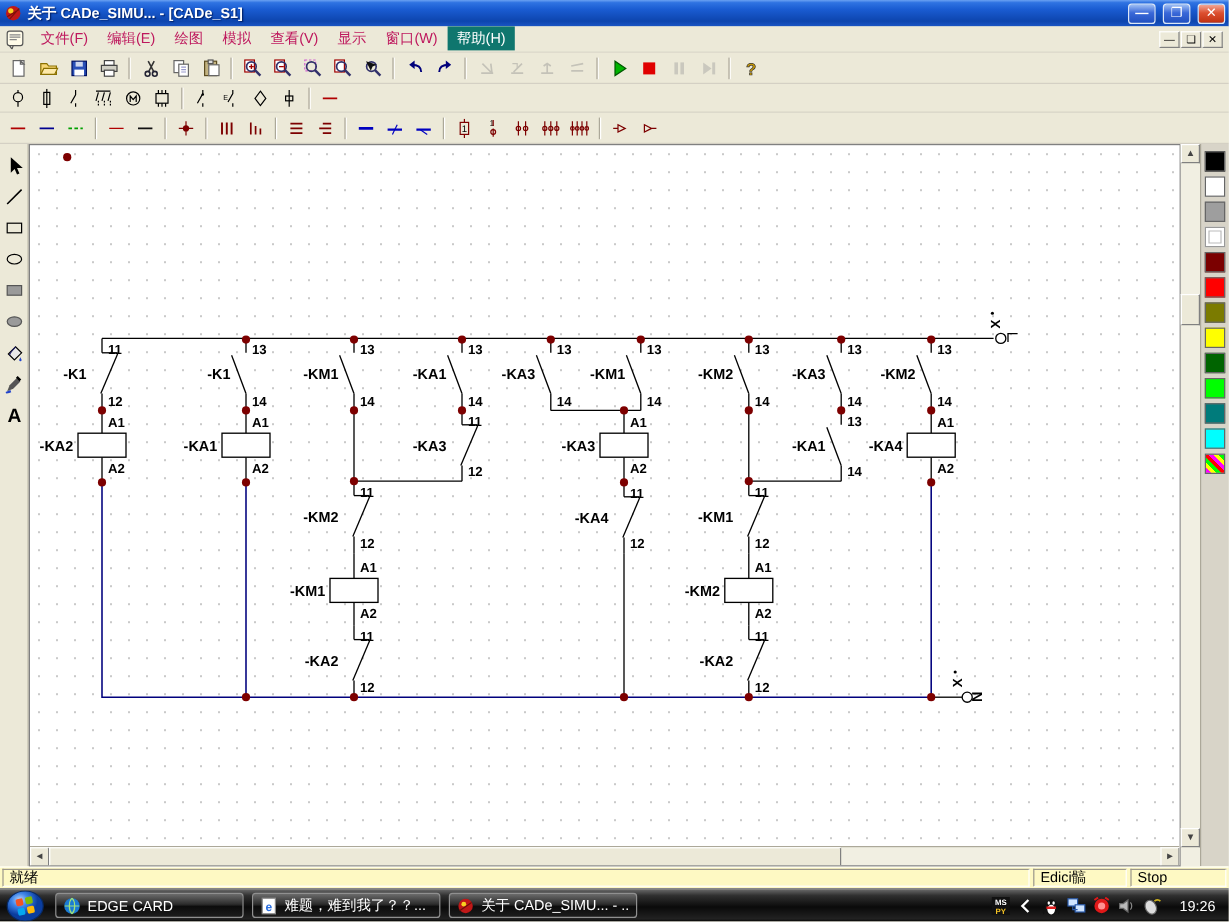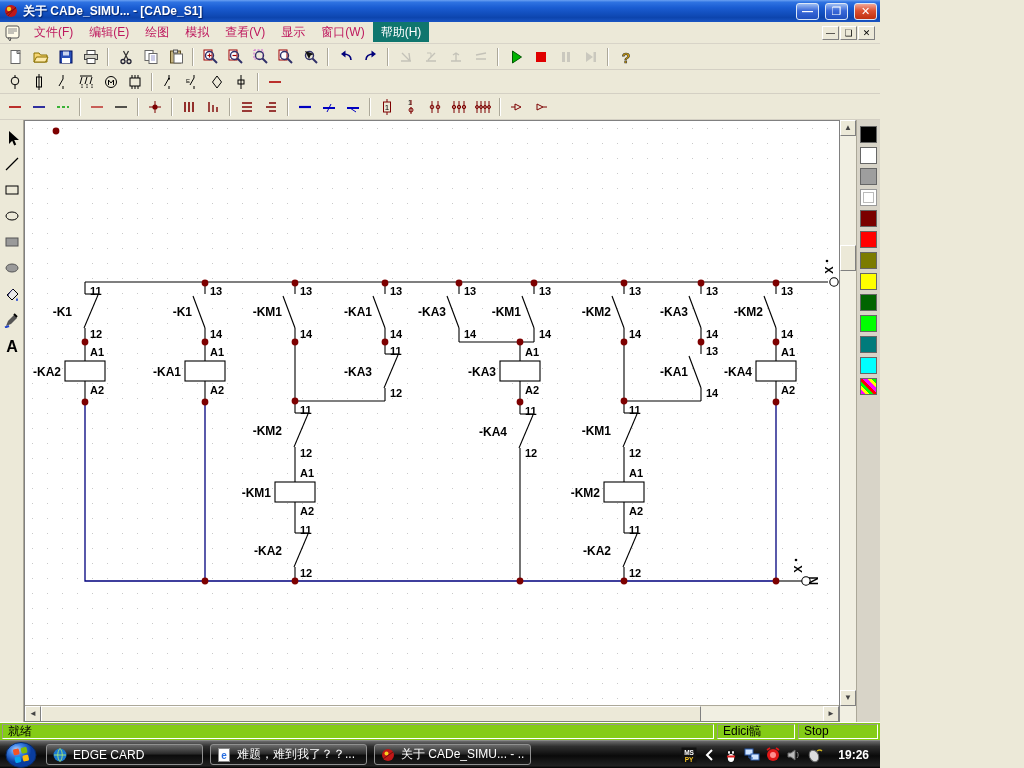--- a/index.html
+++ b/index.html
@@ -1,18 +1,18 @@
 <!DOCTYPE html>
 <html><head>
 <meta charset="utf-8">
 <style>
   * { box-sizing: border-box; margin: 0; padding: 0; }
   html,body { width:1024px; height:768px; overflow:hidden; }
   body { font-family:"Liberation Sans","DejaVu Sans",sans-serif; font-size:12px; background:#ece9d8; }
-  .screen { width:880px; height:768px; display:flex; flex-direction:column; }
+  .screen { width:1024px; height:768px; display:flex; flex-direction:column; }
 
   
   .titlebar { height:22px; flex:0 0 22px; display:flex; align-items:center; gap:4px; padding:0 3px;
     background:linear-gradient(180deg,#6ba1f2 0%,#2f73e2 10%,#1a5cd2 35%,#0d45ae 80%,#1a55c4 100%); }
   .titlebar .ticon { width:16px; height:16px; flex:0 0 16px; }
   .title-text { color:#fff; font-weight:bold; font-size:12px; text-shadow:1px 1px 1px #002066; flex:1;
     white-space:nowrap; overflow:hidden; }
   .winbtn { width:23px; height:17px; margin-left:2px; border:1px solid #dce7f7; border-radius:3px;
     color:#fff; font-size:11px; line-height:14px; text-align:center; font-weight:bold;
     background:linear-gradient(180deg,#9dbdf3,#3a68d8 45%,#2050c0); }
@@ -59,40 +59,40 @@
   .hspacer { flex:1; }
   .hscroll .sbtn.right { margin-left:auto; }
 
   .color-palette { width:24px; flex:0 0 24px; background:#d8d4c8; display:flex; flex-direction:column;
     align-items:center; padding-top:6px; gap:4px; border-left:1px solid #aca899; }
   .swatch { width:17px; height:17px; border:1px solid #666; }
   .swatch.rainbow { background:repeating-linear-gradient(45deg,#f0f 0 3px,#ff0 3px 6px,#0f0 6px 9px,#f00 9px 12px); }
   .swatch.none { background:#fff; border:1px solid #999; box-shadow:inset 0 0 0 2px #fff, inset 0 0 0 3px #bbb; }
 
   
-  .statusbar { height:18px; flex:0 0 18px; background:#84cc16; display:flex; align-items:center; gap:3px;
+  .statusbar { height:18px; flex:0 0 18px; background:#fef9c3; display:flex; align-items:center; gap:3px;
     padding:1px 2px; border-top:1px solid #fff; }
   .panel { height:15px; border:1px solid; border-color:#9a968a #fff #fff #9a968a; padding:0 5px;
     font-size:12px; line-height:13px; color:#000; }
   .panel.main { flex:1; }
   .panel.p2 { width:78px; }
   .panel.p3 { width:80px; }
 
   
   .taskbar { height:28px; flex:0 0 28px; display:flex; align-items:center; gap:7px; padding:0 3px;
     background:linear-gradient(180deg,#6a6a6a 0%,#2f2f2f 20%,#0a0a0a 55%,#222 92%,#000); border-top:1px solid #888; }
   .start-orb { width:36px; height:26px; flex:0 0 36px; display:flex; align-items:center; justify-content:center; }
   .tbar-btn { height:21px; width:157px; display:flex; align-items:center; gap:5px; padding:0 5px;
     border:1px solid #909090; border-radius:3px; color:#fff; font-size:12px;
     background:linear-gradient(180deg,#6b6b6b,#2c2c2c 45%,#0c0c0c 55%,#1c1c1c); overflow:hidden; }
   .tbar-btn span.lbl { white-space:nowrap; overflow:hidden; }
   .tbar-btn .bicon { flex:0 0 16px; width:16px; height:16px; }
   .tray { margin-left:auto; display:flex; align-items:center; gap:5px; }
   .tray .ticon16 { width:16px; height:16px; }
-  .clock { color:#fff; font-size:12px; margin:0 8px 0 8px;font-weight:bold; }
+  .clock { color:#fff; font-size:12px; margin:0 8px 0 8px; }
   svg text { font-family:"Liberation Sans","DejaVu Sans",sans-serif; }
 </style>
 </head>
 <body>
 
 <div class="screen">
 
   <div class="titlebar">
     <span class="ticon">
       <svg width="16" height="16">

